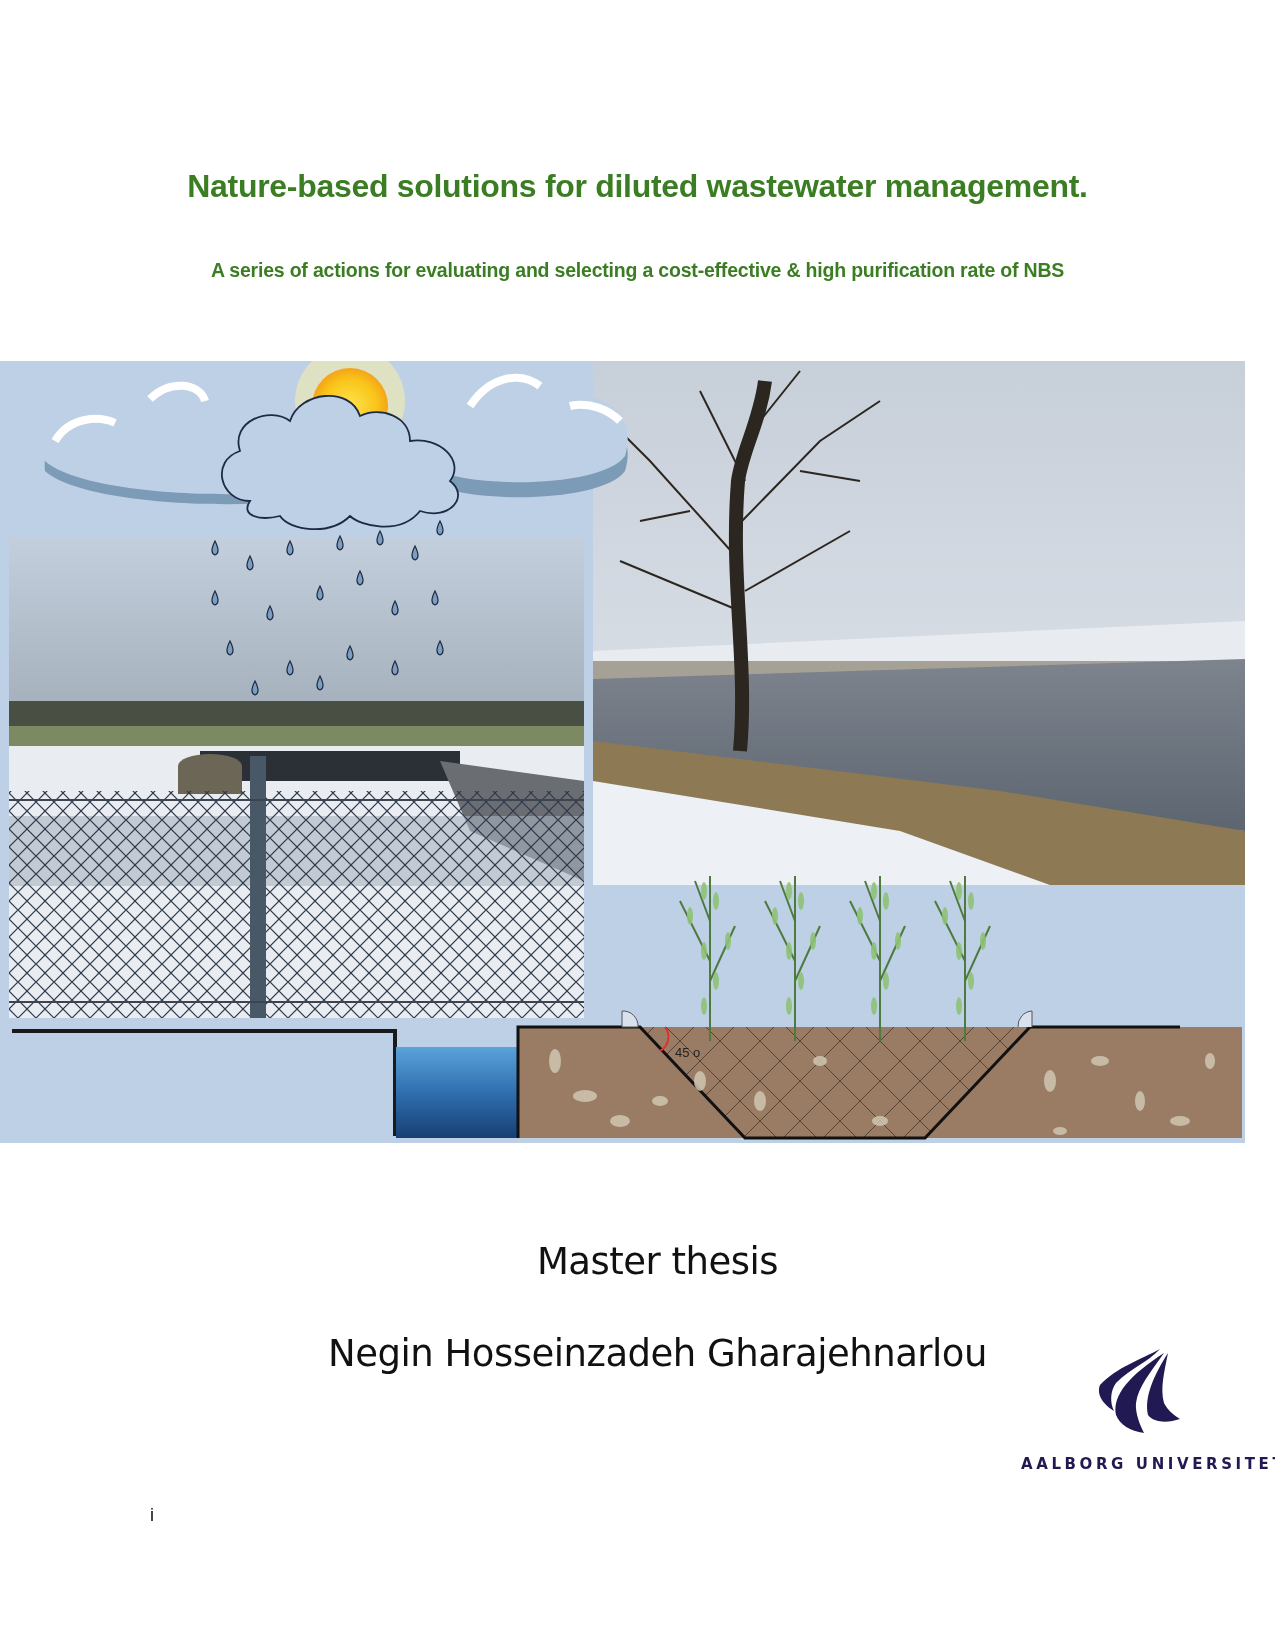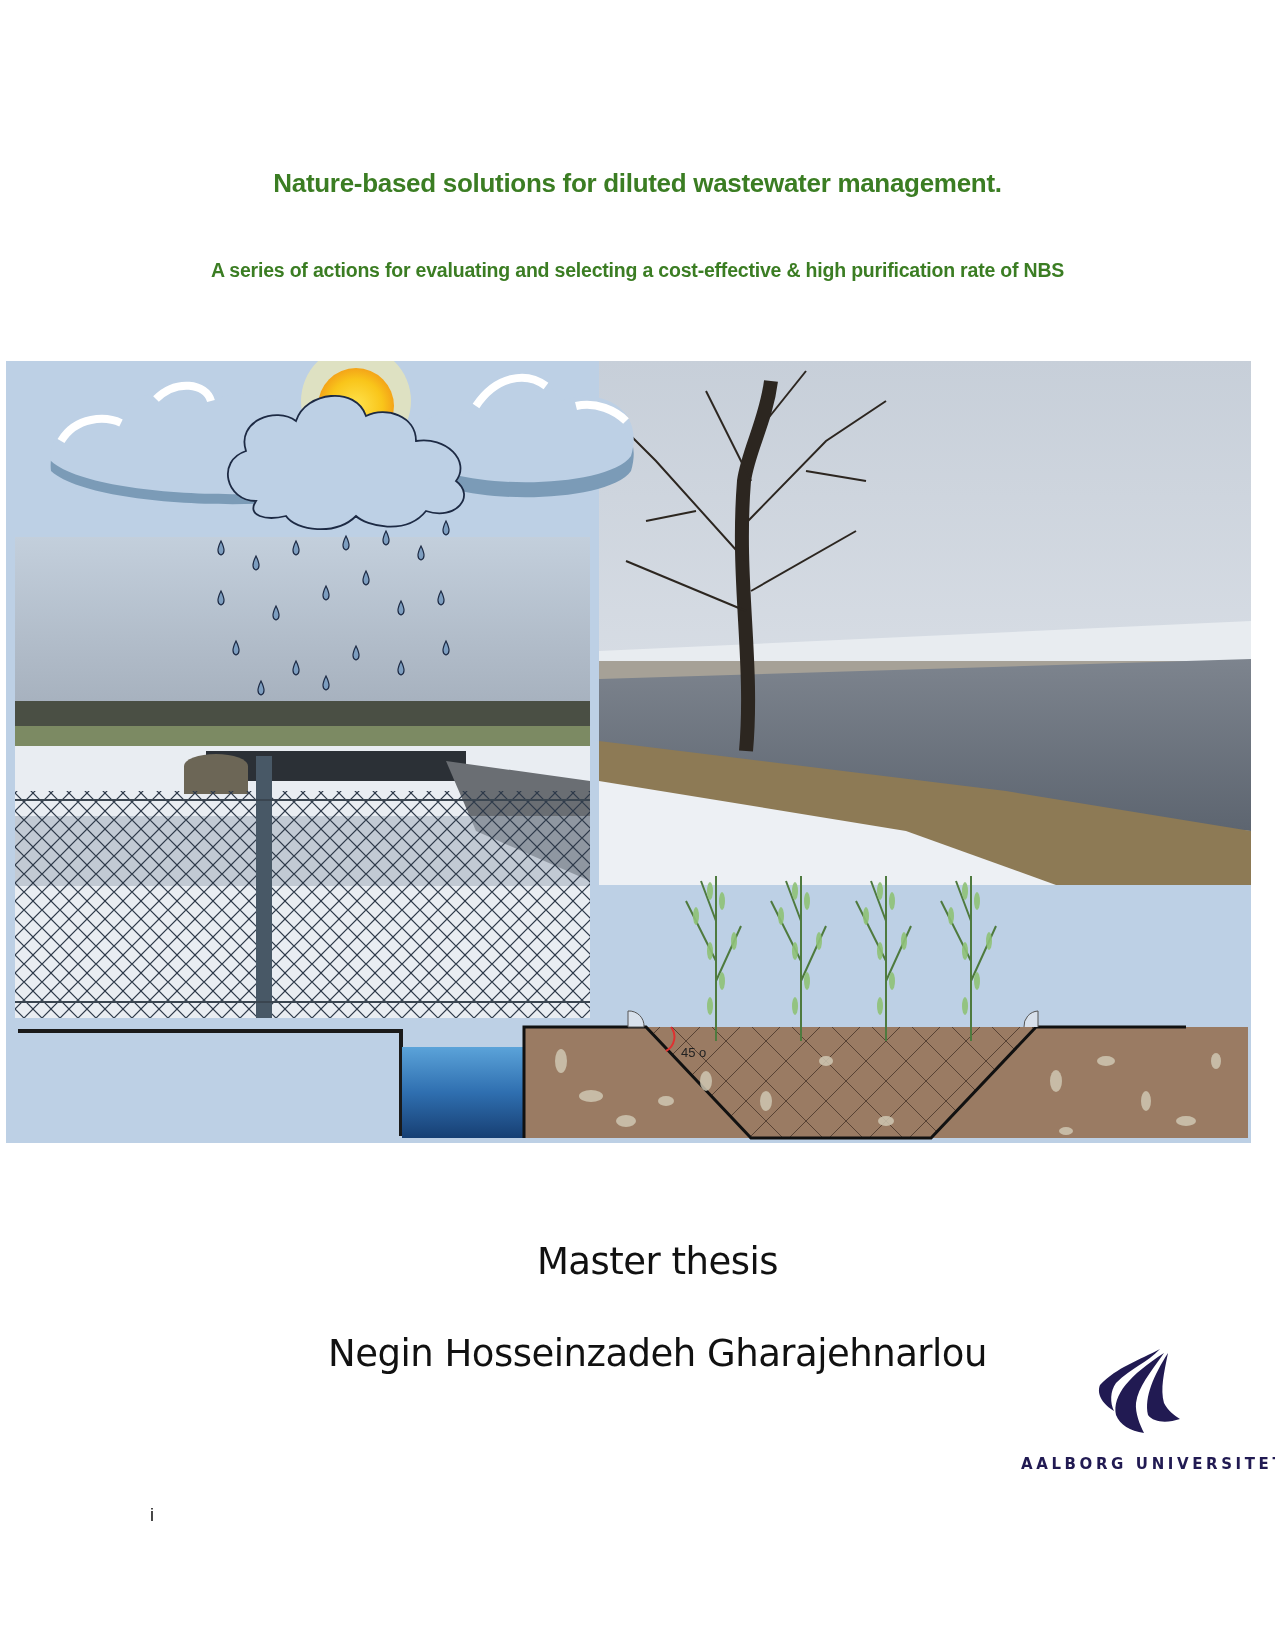--- a/index.html
+++ b/index.html
@@ -1,19 +1,19 @@
 <!DOCTYPE html>
 <html><head>
 <meta charset="utf-8">
 <style>
   html, body { margin: 0; padding: 0; background: #ffffff; }
   body { width: 1275px; height: 1651px; position: relative; overflow: hidden; font-family: "Liberation Sans", sans-serif; }
-  .title { position: absolute; left: 0; width: 1275px; top: 168px; text-align: center; color: #3b7d23; font-weight: bold; font-size: 26px; font-family: "Liberation Sans", sans-serif; letter-spacing: -0.3px; }
+  .title { position: absolute; left: 0; width: 1275px; top: 168px; text-align: center; color: #3b7d23; font-weight: bold; font-size: 32px; font-family: "Liberation Sans", sans-serif; letter-spacing: -0.3px; }
   .subtitle { position: absolute; left: 0; width: 1275px; top: 259px; text-align: center; color: #3b7d23; font-weight: bold; font-size: 19.5px; font-family: "Liberation Sans", sans-serif; letter-spacing: -0.2px; }
-  .cover { position: absolute; left: 6px; top: 361px; width: 1245px; height: 782px; }
+  .cover { position: absolute; left: 0; top: 361px; width: 1245px; height: 782px; }
   .degree { position: absolute; left: 0; width: 1315px; top: 1240px; text-align: center; font-size: 37px; color: #111; font-family: "DejaVu Sans", sans-serif; font-weight: normal; letter-spacing: -0.5px; }
   .author { position: absolute; left: 0; width: 1315px; top: 1332px; text-align: center; font-size: 37px; color: #111; font-family: "DejaVu Sans", sans-serif; letter-spacing: -0.5px; }
   .logo { position: absolute; left: 1018px; top: 1345px; width: 240px; height: 130px; }
   .logo-mark { position: absolute; left: 74px; top: 0; width: 90px; height: 90px; }
   .logo-text { position: absolute; left: 3px; top: 110px; width: 240px; font-size: 15px; font-weight: bold; letter-spacing: 3.6px; color: #211a52; font-family: "DejaVu Sans", sans-serif; white-space: nowrap; }
   .page-num { position: absolute; left: 150px; top: 1505px; font-size: 18px; color: #111; font-family: "Liberation Sans", sans-serif; }
 </style>
 </head>
 <body>
 

